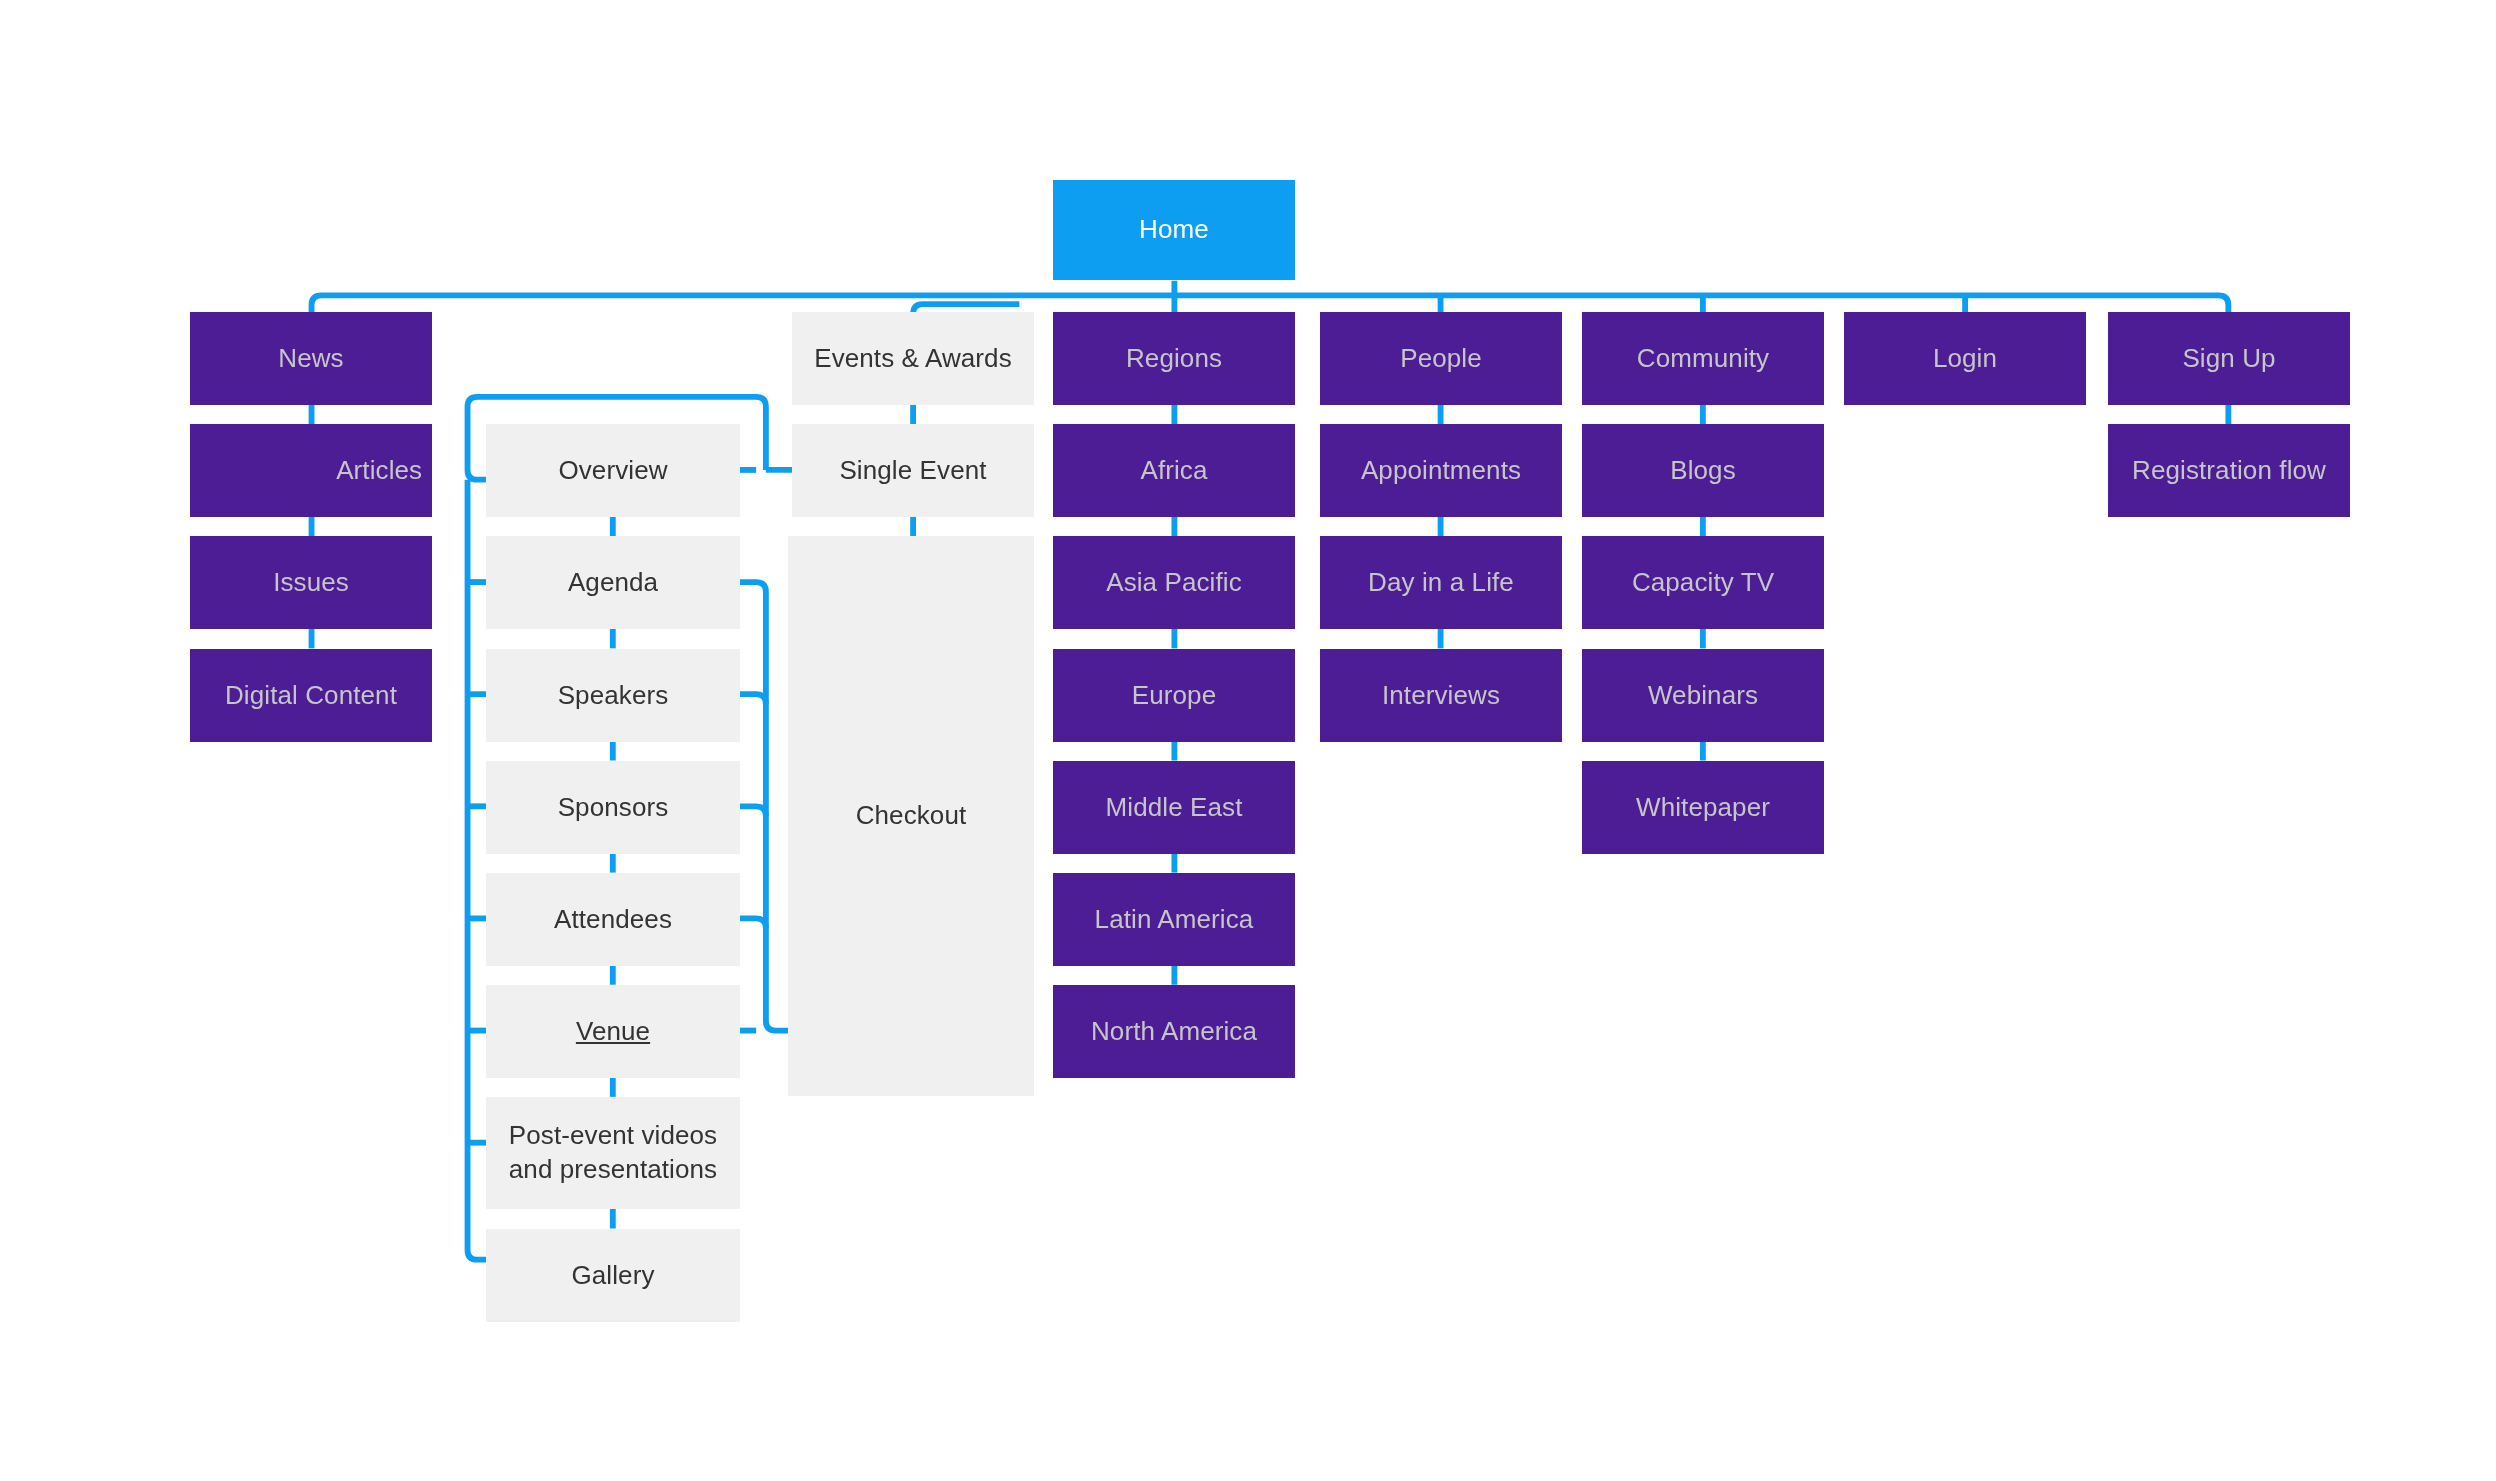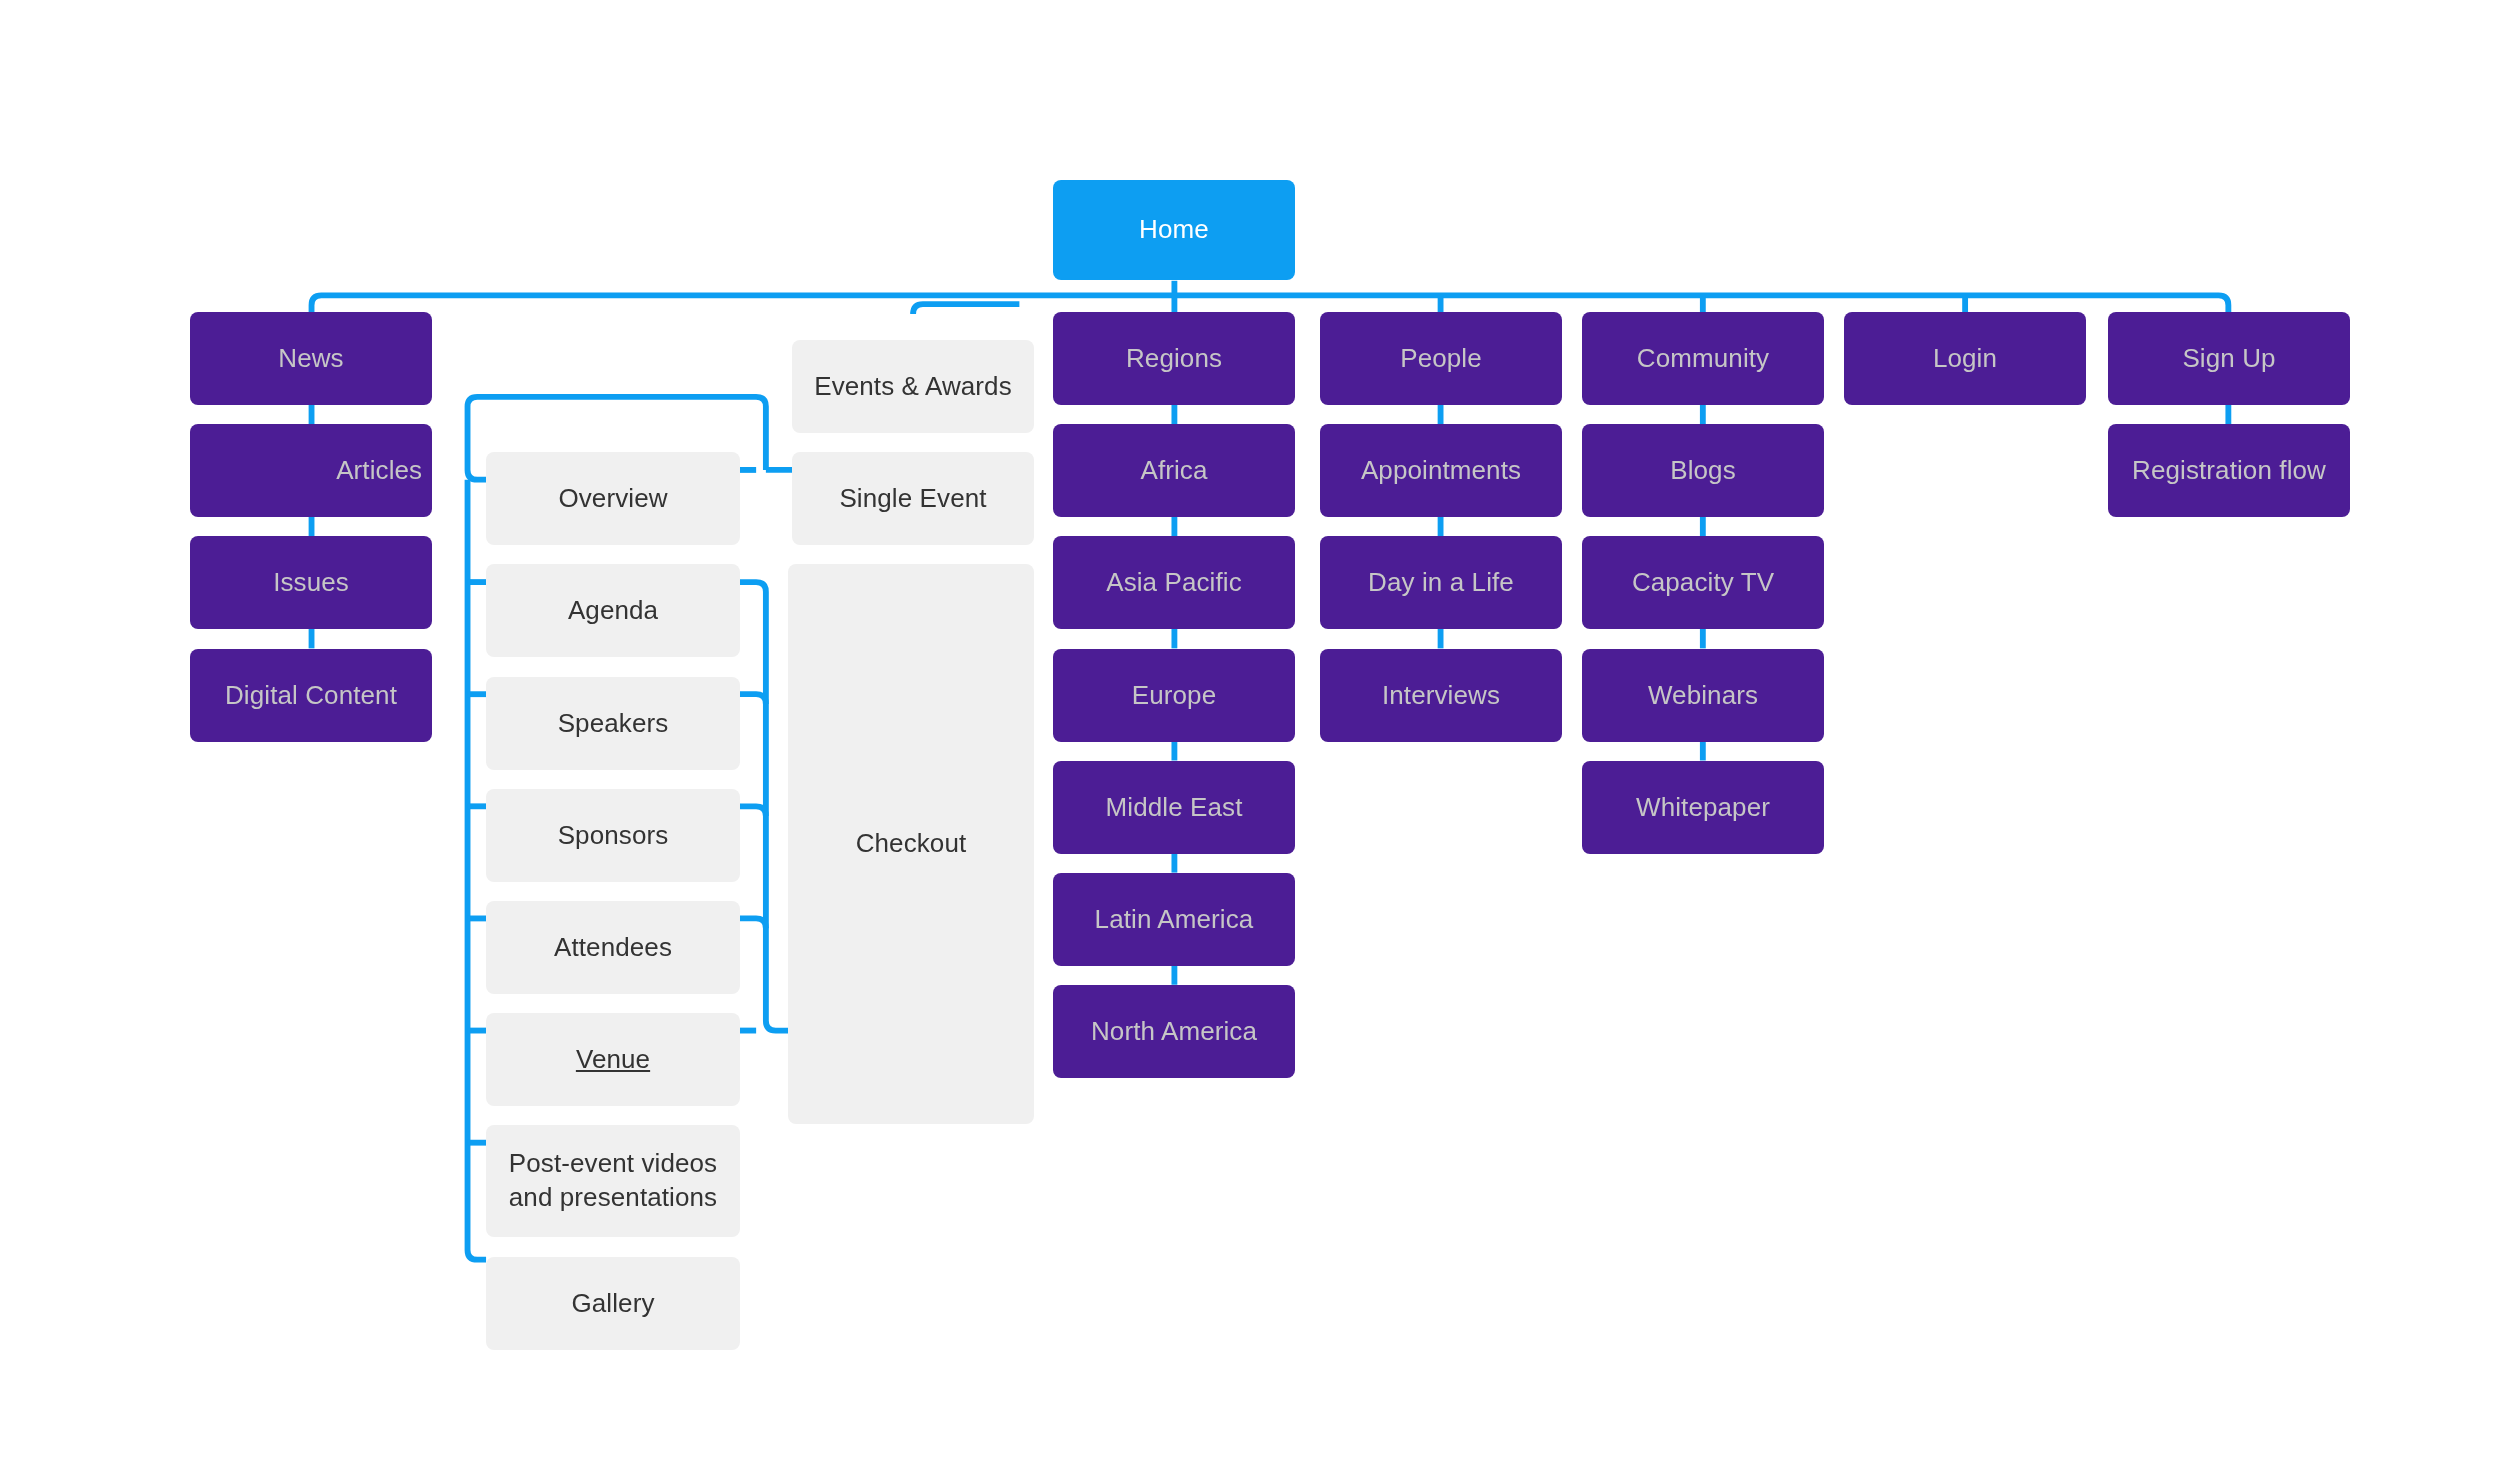--- a/index.html
+++ b/index.html
@@ -31,32 +31,30 @@
     box-sizing: border-box;
     display: flex;
     align-items: center;
     justify-content: center;
     text-align: center;
     line-height: 1.3;
     padding: 3.9px 9.8px;
     font-size: 26px;
     letter-spacing: 0.1px;
     z-index: 2;
-    border-radius: 8px;
   }
   
   .node.muted {
     background: #4c1d95;
     color: #c6c6c6;
   }
   
   .node.active {
     background: #f0f0f0;
     color: #333333;
-    margin-top: 28px;
   }
   
   .node.root {
     background: #0d9ef2;
     color: #ffffff;
   }
   .node.tall {
     font-size: 26px;
   }
 </style>

